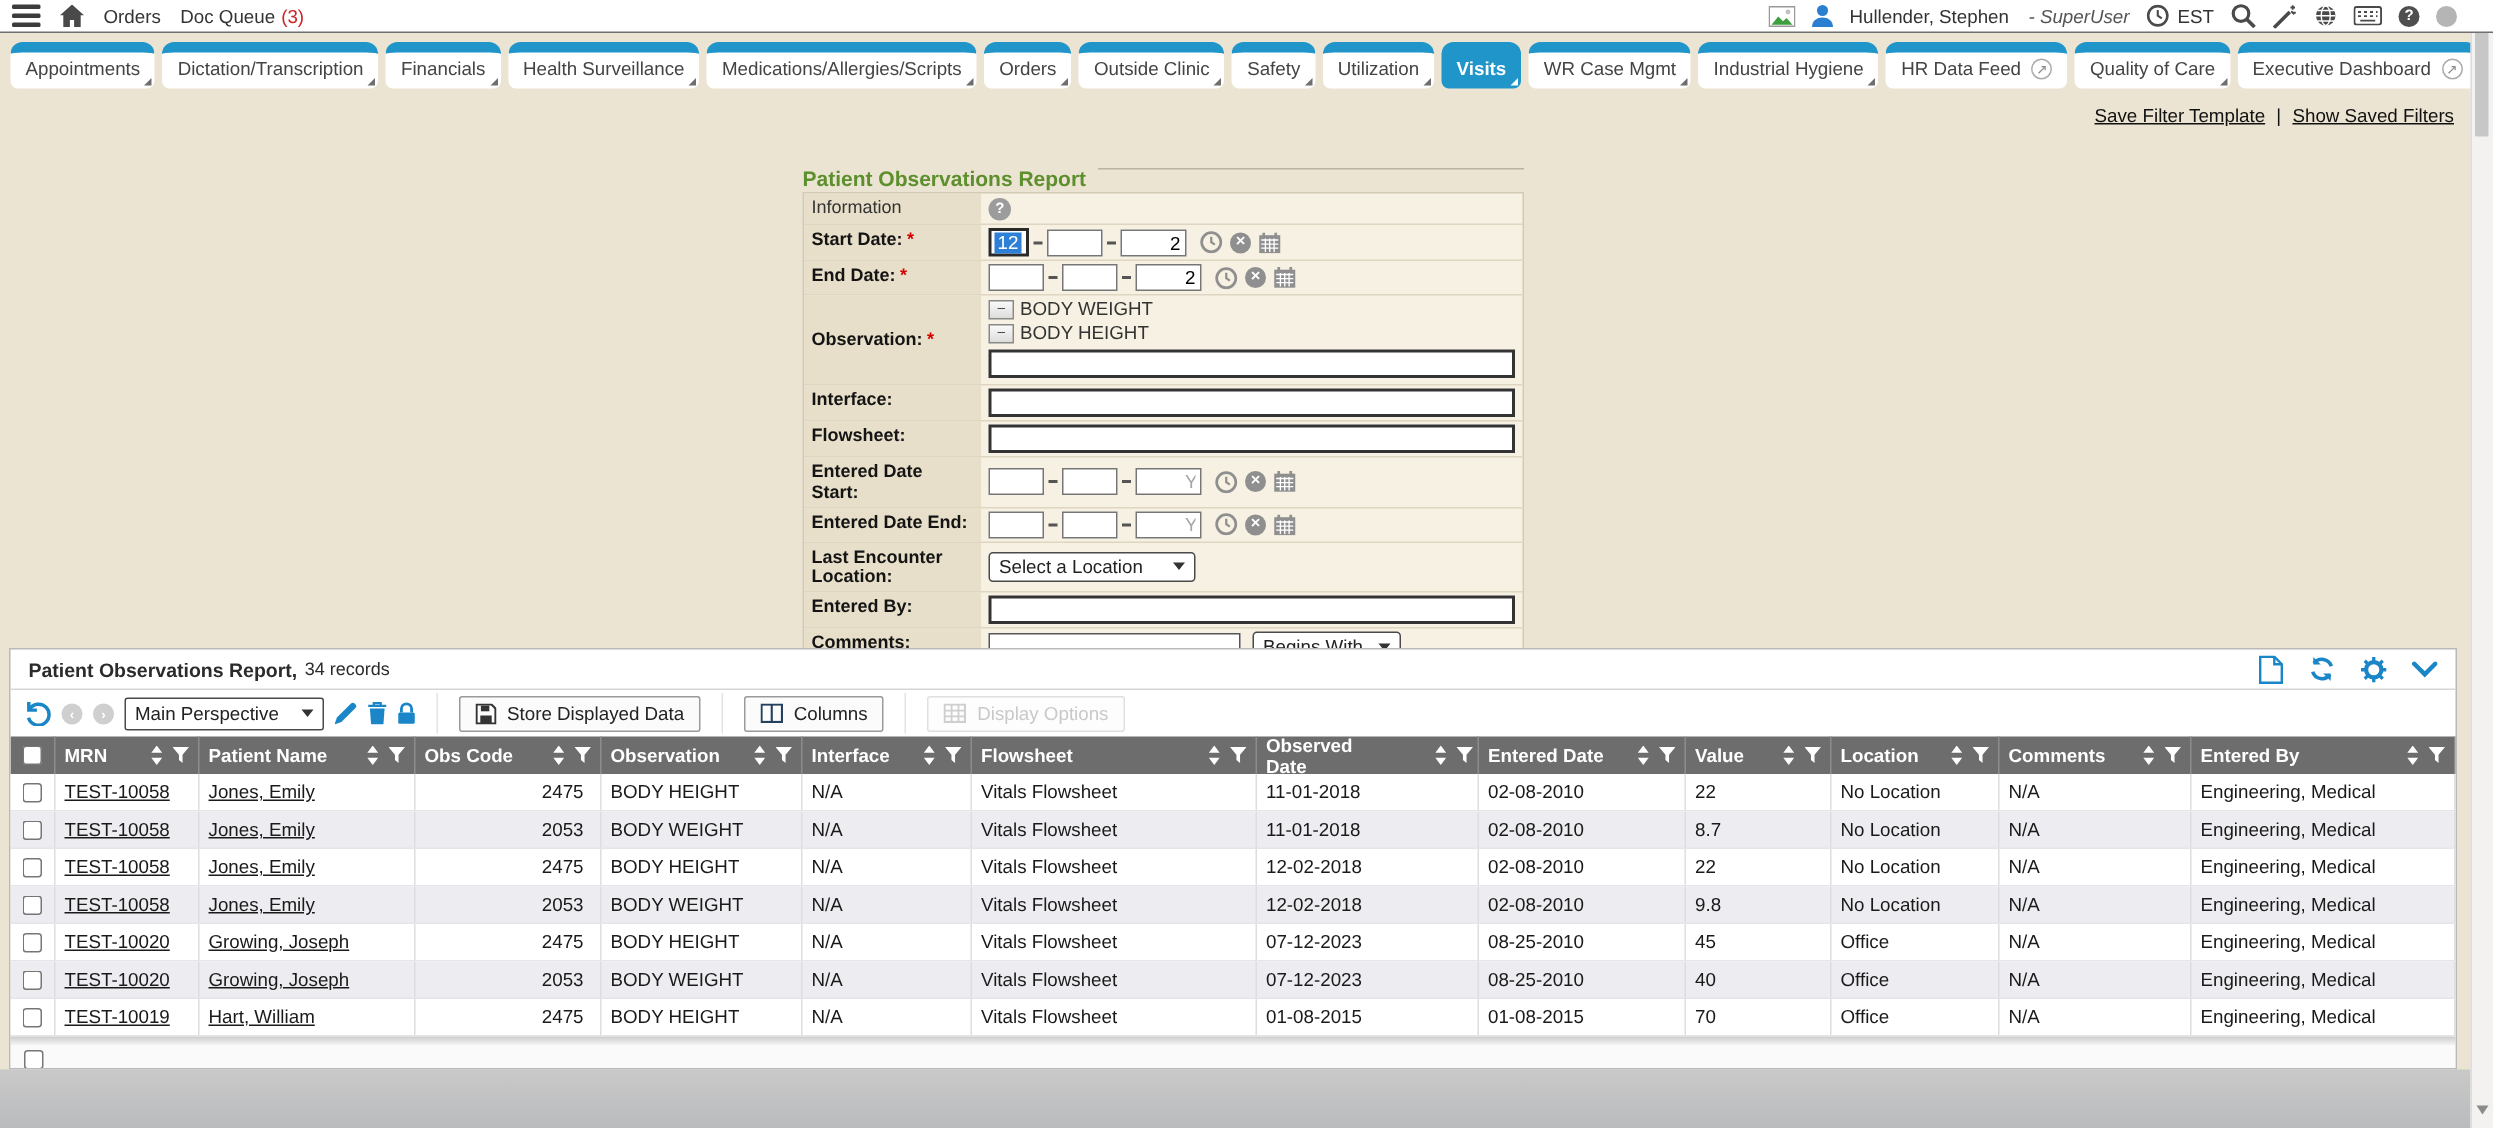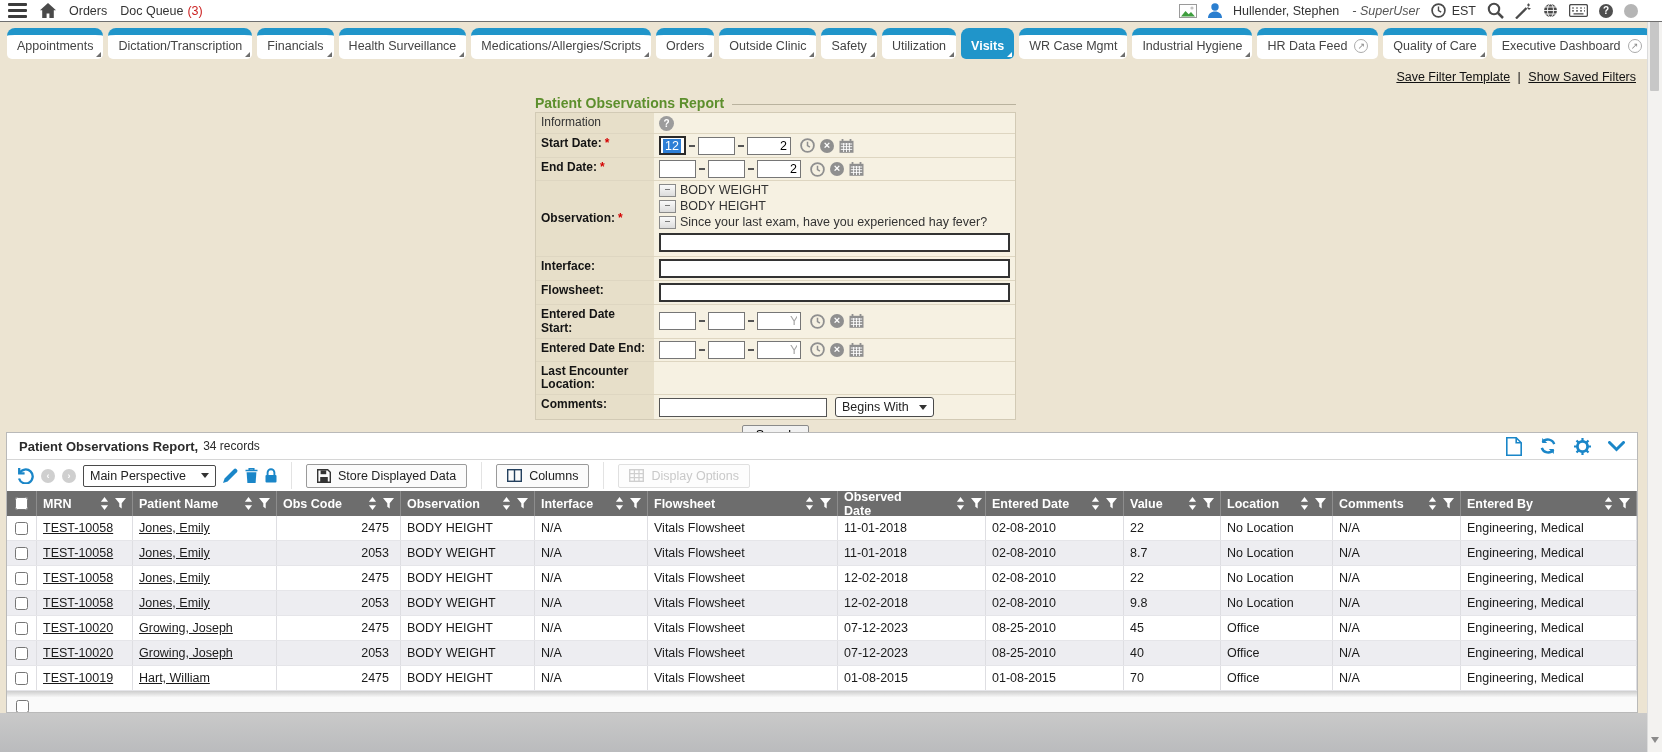--- a/index.html
+++ b/index.html
@@ -45,21 +45,21 @@
   .ext::before { content:"↗"; }
 
   
   .filter-links { position:absolute; top:70px; right:26px; font-size:12.5px; color:#111; }
   .filter-links a { text-decoration:underline; cursor:pointer; }
   .filter-links .sep { margin:0 4px; }
 
   
   .form-wrap { position:absolute; left:535px; top:95px; width:481px; }
   .form-title-row { display:flex; align-items:center; margin-bottom:1px; }
-  .form-title { color:#5d8f2d; font-weight:bold; font-size:14px; white-space:nowrap; }
+  .form-title { color:#5d8f2d; font-weight:bold; font-size:14px; white-space:nowrap;margin-top:16px; }
   .title-line { flex:1; height:1px; background:#b9b29e; margin-left:8px; margin-top:2px; }
   .form-box { border:1px solid #d2cab5; background:#f6f1e2; }
   .frow { display:flex; border-bottom:1px solid #ded6c1; }
   .frow:last-child { border-bottom:none; }
   .flabel { width:118px; flex-shrink:0; background:#e7dfc9; padding:3px 5px 2px; font-size:12px;
     font-weight:bold; color:#141414; line-height:1.15; }
   .flabel.plain { font-weight:normal; color:#333; }
   .req { color:#d40000; margin-left:3px; font-weight:bold; }
   .ffield { flex:1; padding:2px 5px; display:flex; align-items:center; gap:3px; min-height:20px; }
   .ffield.col { flex-direction:column; align-items:stretch; gap:1px; padding:2px 5px 4px; }
@@ -350,24 +350,20 @@
       <div class="ffield col" id="obs-list">
 
         <div class="obs-item">
             <span class="rm-btn"></span>
             <span>BODY WEIGHT</span>
           </div>
           <div class="obs-item">
             <span class="rm-btn"></span>
             <span>BODY HEIGHT</span>
           </div>
-          <div class="obs-item">
-            <span class="rm-btn"></span>
-            <span>Since your last exam, have you experienced hay fever?</span>
-          </div>
           <input type="text" class="wide" style="margin-top: 2px;" value="">
       </div>
     </div>
 
     <div class="frow">
       <div class="flabel">Interface:</div>
       <div class="ffield">
           <input type="text" class="wide" value="" style="">
         </div>
     </div>
@@ -428,22 +424,34 @@
                 <rect x="0.5" y="1.8" width="14" height="12" fill="#8f8f8f"></rect>
                 <path d="M1.8 5h11.4M1.8 7.7h11.4M1.8 10.4h11.4M4.6 4v9M7.5 4v9M10.4 4v9" stroke="#fff" stroke-width="0.9"></path>
               </svg>
             </span>
         </span>
       </div>
     </div>
 
     <div class="frow">
       <div class="flabel">Last Encounter Location:</div>
-    </div>
-
+      <div class="ffield">
+        <span class="fsel" style="width:138px;">
+          <span>Select a Location</span>
+          <span class="caret"></span>
+        </span>
+      </div>
+    </div>
+
+    <div class="frow">
+      <div class="flabel">Entered By:</div>
+      <div class="ffield">
+          <input type="text" class="wide" value="" style="">
+        </div>
+    </div>
 
     <div class="frow">
       <div class="flabel">Comments:</div>
       <div class="ffield">
         <input type="text" class="mid" value="" style="">
         <span class="fsel" style="margin-left:5px;">
           <span>Begins With</span>
           <span class="caret"></span>
         </span>
       </div>

